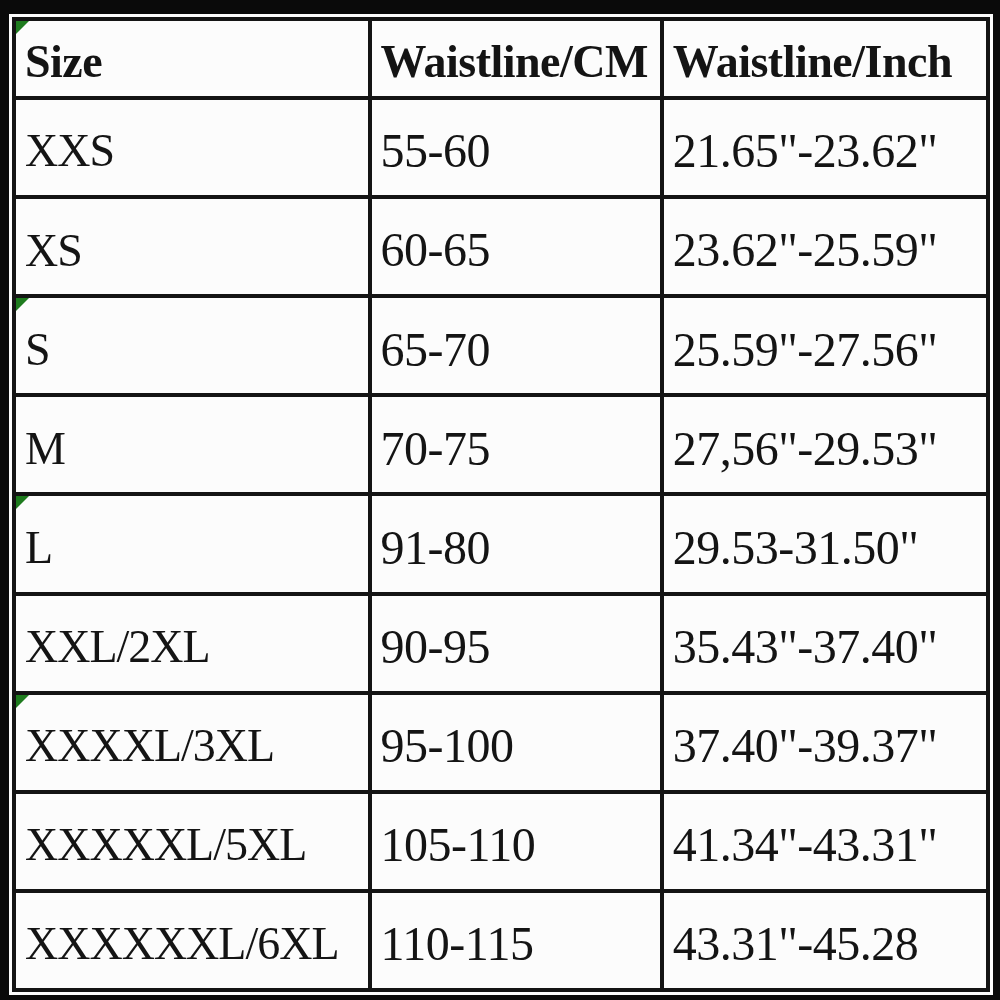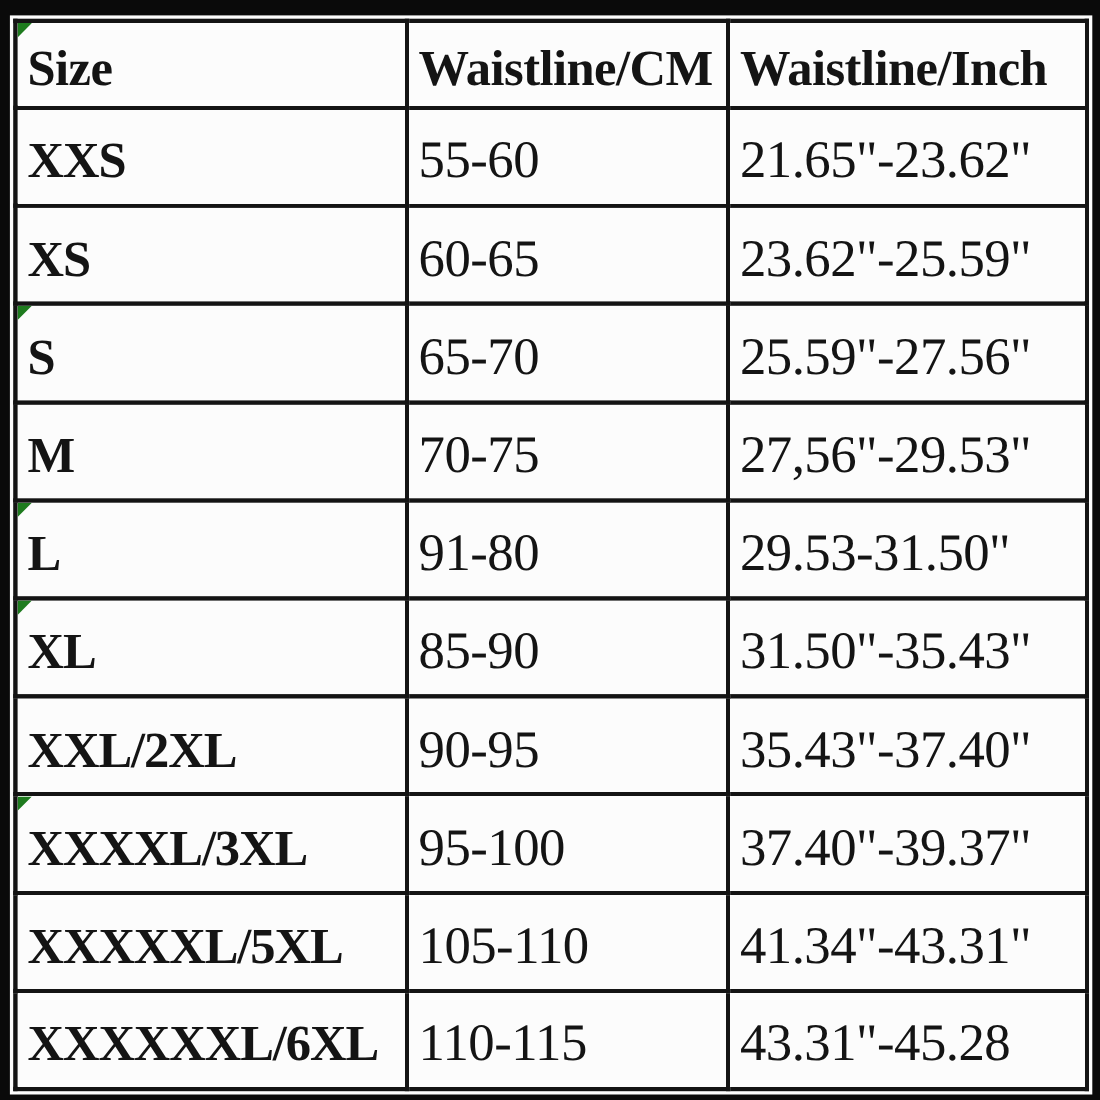--- a/index.html
+++ b/index.html
@@ -49,21 +49,21 @@
     overflow: hidden;
     line-height: 1.05;
   }
   thead th {
     height: 79px;
     font-weight: bold;
     font-size: 46px;
     letter-spacing: -0.5px;
   }
   td.size-cell {
-    font-weight: bold;
+    font-weight: normal;
     font-size: 46px;
     letter-spacing: -1px;
   }
   td.val-cell {
     font-weight: normal;
     font-size: 48px;
     letter-spacing: -0.5px;
   }
   
   .corner-marker {
@@ -156,32 +156,20 @@
     </td>
     <td class="val-cell">
       <span class="cell-text">91-80</span>
     </td>
     <td class="val-cell">
       <span class="cell-text">29.53-31.50"</span>
     </td>
   </tr>
           <tr>
     <td class="size-cell">
-      <span class="corner-marker"></span>
-      <span class="cell-text">XL</span>
-    </td>
-    <td class="val-cell">
-      <span class="cell-text">85-90</span>
-    </td>
-    <td class="val-cell">
-      <span class="cell-text">31.50"-35.43"</span>
-    </td>
-  </tr>
-          <tr>
-    <td class="size-cell">
       
       <span class="cell-text">XXL/2XL</span>
     </td>
     <td class="val-cell">
       <span class="cell-text">90-95</span>
     </td>
     <td class="val-cell">
       <span class="cell-text">35.43"-37.40"</span>
     </td>
   </tr>

